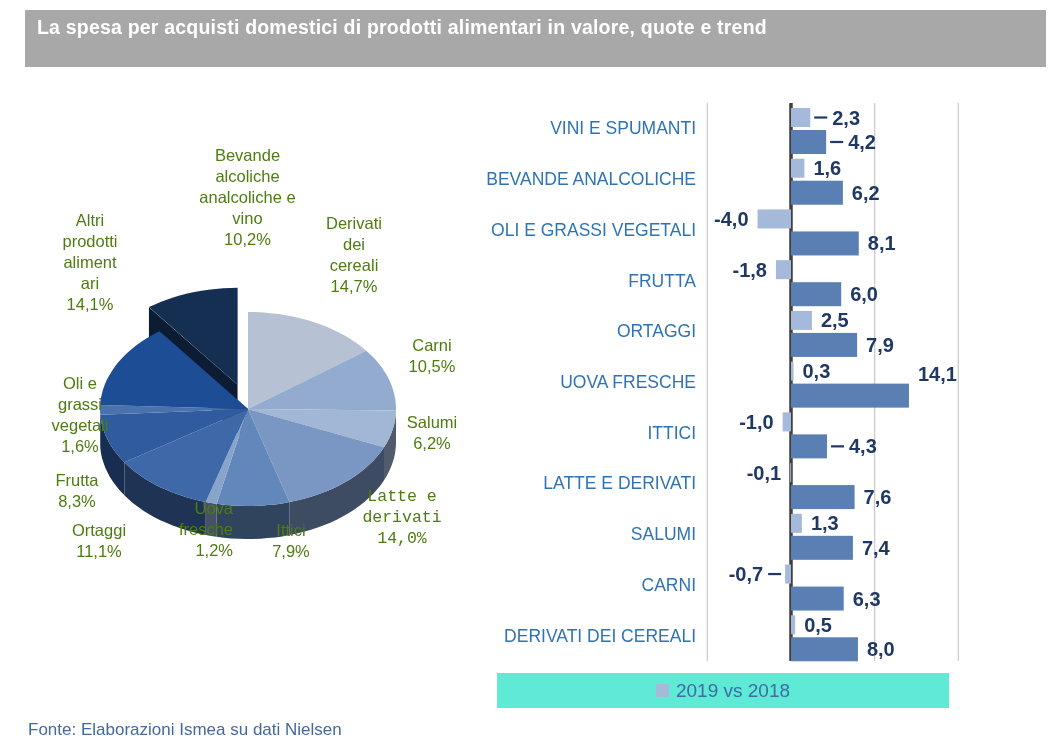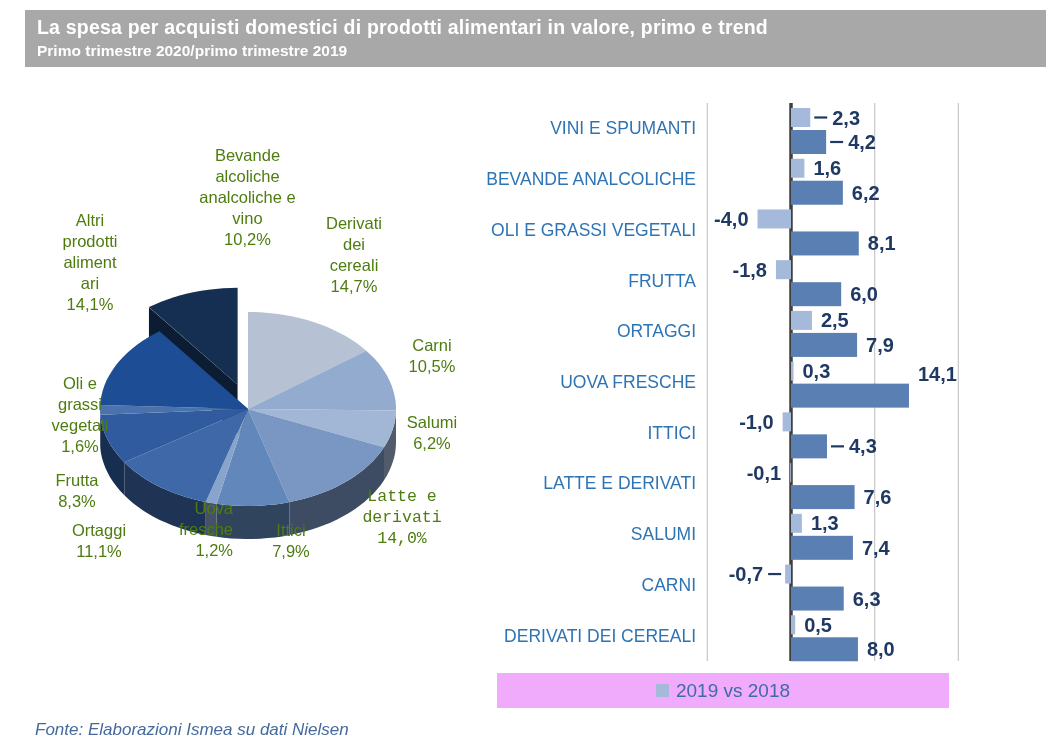--- a/index.html
+++ b/index.html
@@ -15,37 +15,36 @@
   .subtitle{font-size:15.5px;font-weight:bold;margin-top:3px;}
   .pie-wrap{position:absolute;left:10px;top:95px;width:490px;height:575px;}
   #pie-svg{position:absolute;left:0;top:0;}
   .pie-label{
     position:absolute;text-align:center;color:#4d7c0f;
     font-size:16.5px;line-height:21px;
   }
   .bar-wrap{position:absolute;left:480px;top:95px;width:568px;height:590px;}
   #bar-svg{position:absolute;left:0;top:0;}
   .legend{
-    position:absolute;left:497px;top:673px;width:452px;height:35px;background:#f0abfc;
+    position:absolute;left:497px;top:673px;width:452px;height:35px;background:#5eead4;
     display:flex;align-items:center;justify-content:center;gap:38px;
     color:#3f6ba6;font-size:19px;text-align:right;
   }
   .legend-item{display:flex;align-items:center;gap:7px;}
   .swatch{width:13px;height:13px;flex:0 0 13px;}
   .footer{
-    position:absolute;left:28px;top:720px;font-style:italic;
-    color:#44699d;font-size:17px;margin-left:7px;
+    position:absolute;left:28px;top:720px;
+    color:#44699d;font-size:17px;
   }
 </style>
 </head>
 <body>
 
 <div class="header">
-  <div class="title">La spesa per acquisti domestici di prodotti alimentari in valore, primo e trend</div>
-  <div class="subtitle">Primo trimestre 2020/primo trimestre 2019</div>
+  <div class="title">La spesa per acquisti domestici di prodotti alimentari in valore, quote e trend</div>
 </div>
 
 <div class="pie-wrap">
   <svg id="pie-svg" width="490" height="575" viewBox="0 0 490 575">
       <path d="M386.0,314.0L386.0,314.8L386.0,315.5L386.0,348.5L386.0,347.8L386.0,347.0Z" fill="rgb(73,86,104)"></path>
       <path d="M386.0,315.5L385.7,320.3L385.1,325.0L384.1,329.7L382.7,334.3L381.0,338.9L379.0,343.5L376.7,347.9L374.0,352.3L374.0,385.3L376.7,380.9L379.0,376.5L381.0,371.9L382.7,367.3L384.1,362.7L385.1,358.0L385.7,353.3L386.0,348.5Z" fill="rgb(81,91,107)"></path>
       <path d="M374.0,352.3L370.8,356.9L367.2,361.3L363.3,365.7L359.0,369.8L354.4,373.9L349.5,377.8L344.4,381.5L338.9,385.0L333.1,388.3L327.1,391.4L320.9,394.4L314.4,397.1L307.7,399.6L300.9,401.8L293.9,403.8L286.7,405.6L279.4,407.1L279.4,440.1L286.7,438.6L293.9,436.8L300.9,434.8L307.7,432.6L314.4,430.1L320.9,427.4L327.1,424.4L333.1,421.3L338.9,418.0L344.4,414.5L349.5,410.8L354.4,406.9L359.0,402.8L363.3,398.7L367.2,394.3L370.8,389.9L374.0,385.3Z" fill="rgb(61,76,98)"></path>
       <path d="M279.4,407.1L272.3,408.4L265.1,409.4L257.8,410.1L250.5,410.7L243.1,410.9L235.8,411.0L228.4,410.8L221.1,410.4L213.8,409.7L206.6,408.8L206.6,441.8L213.8,442.7L221.1,443.4L228.4,443.8L235.8,444.0L243.1,443.9L250.5,443.7L257.8,443.1L265.1,442.4L272.3,441.4L279.4,440.1Z" fill="rgb(49,68,94)"></path>
       <path d="M206.6,408.8L201.1,407.9L195.7,407.0L195.7,440.0L201.1,440.9L206.6,441.8Z" fill="rgb(69,82,102)"></path>
       <path d="M195.7,407.0L188.7,405.5L181.8,403.7L175.0,401.8L168.4,399.6L162.0,397.2L155.8,394.6L149.7,391.9L143.9,388.9L138.3,385.7L133.0,382.4L127.9,378.8L123.1,375.2L118.6,371.3L114.4,367.3L114.4,400.3L118.6,404.3L123.1,408.2L127.9,411.8L133.0,415.4L138.3,418.7L143.9,421.9L149.7,424.9L155.8,427.6L162.0,430.2L168.4,432.6L175.0,434.8L181.8,436.7L188.7,438.5L195.7,440.0Z" fill="rgb(31,52,84)"></path>

